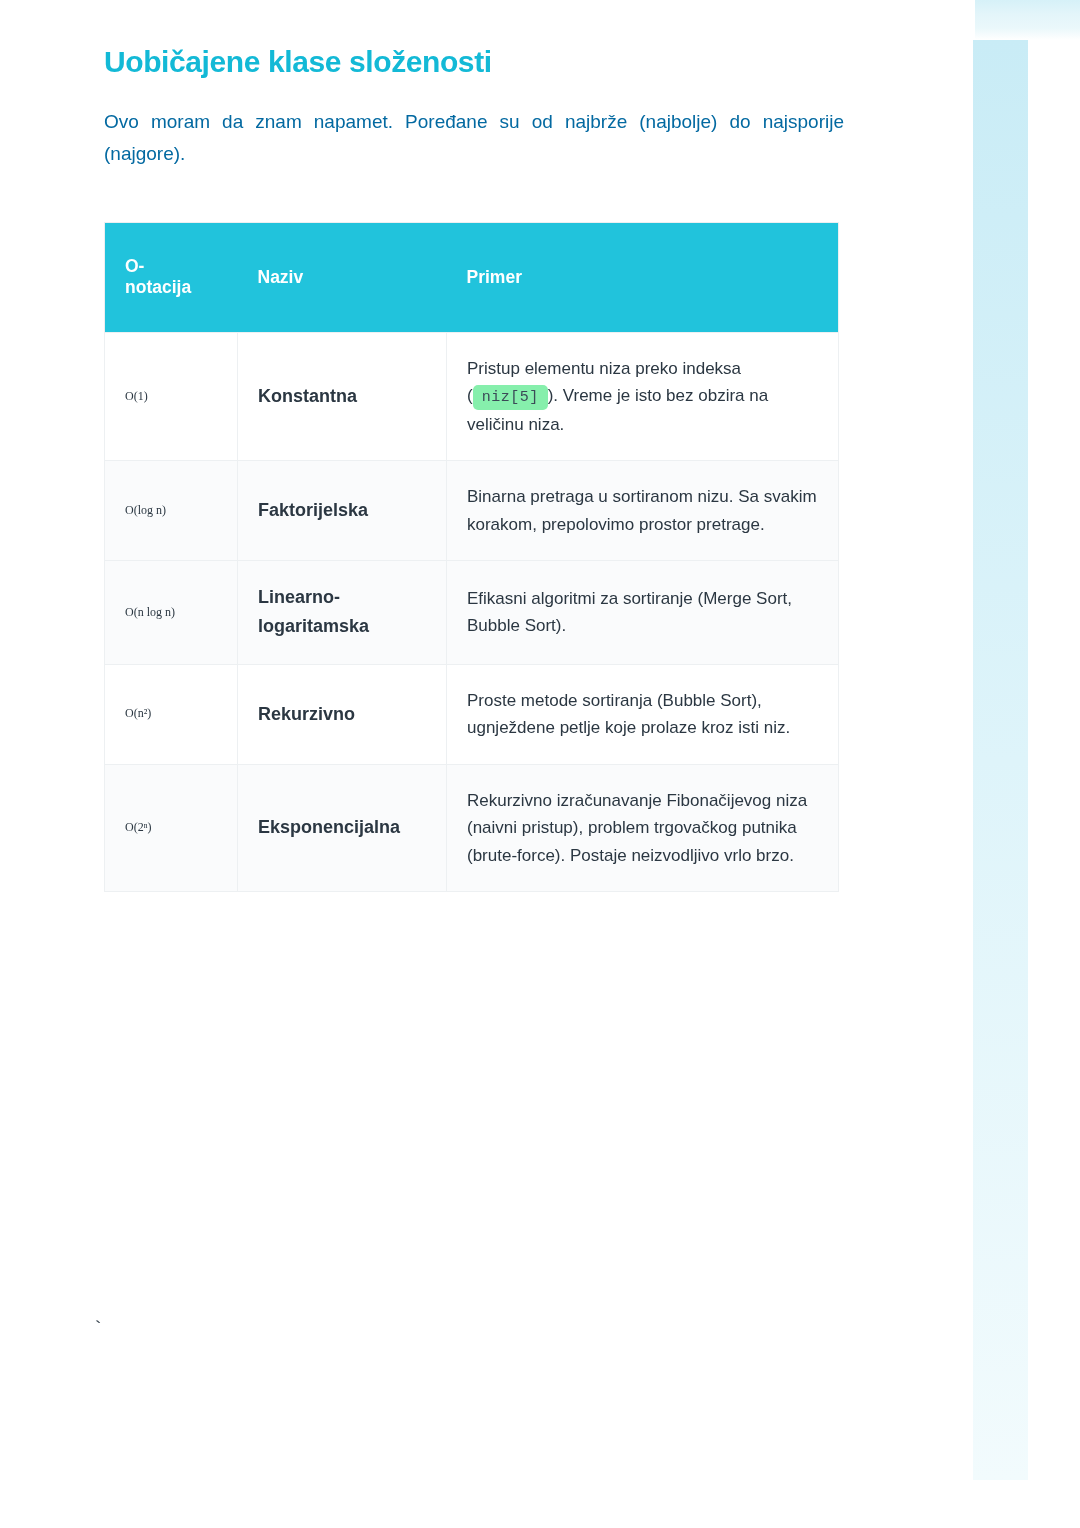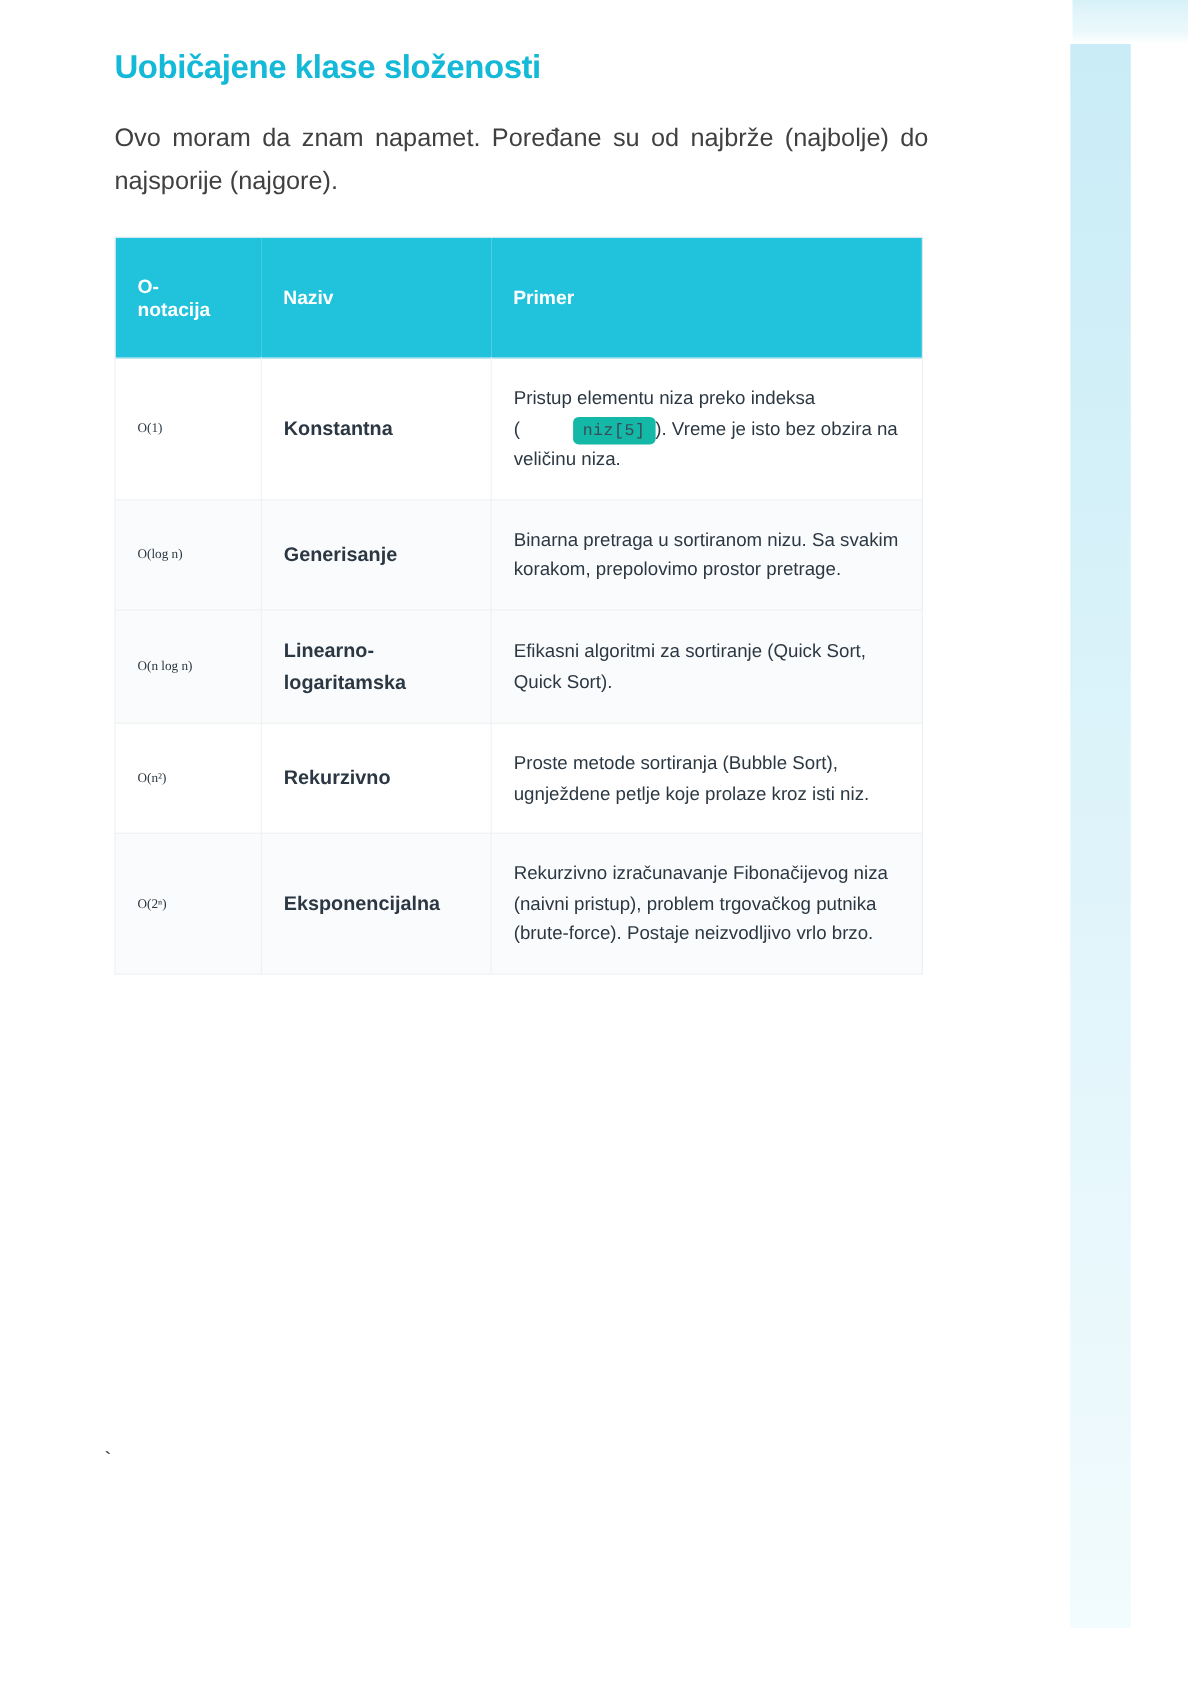--- a/index.html
+++ b/index.html
@@ -50,24 +50,24 @@
   #doc-title {
     font-size: 30px;
     font-weight: bold;
     color: #13b9d6;
     letter-spacing: -0.4px;
     margin: 0 0 26px 0;
     line-height: 1.2;
   }
 
   #intro {
-    font-size: 23px;
+    font-size: 19px;
     line-height: 1.68;
-    color: #404040;
-    margin: 0 0 32px 0;
+    color: #0369a1;
+    margin: 0 0 52px 0;
     text-align: justify;
     max-width: 740px;
   }
 
   table#complexity-table {
     border-collapse: collapse;
     width: 734px;
     table-layout: fixed;
     font-size: 17px;
     border: 1px solid #eceff1;
@@ -108,26 +108,25 @@
     color: #20303d;
   }
   tbody tr td.cell-example {
     font-size: 17px;
     color: #2b3742;
   }
 
   code.inline-code {
     font-family: "Liberation Mono", monospace;
     font-size: 15px;
-    background: #14b8a6;
+    background: #86efac;
     color: #3b4a57;
     border-radius: 5px;
     padding: 4px 9px;
     letter-spacing: 0.5px;
-    margin-left: 48px;
   }
 
   #backtick {
     position: absolute;
     left: 92px;
     top: 1318px;
     font-size: 20px;
     color: #3a4651;
     font-family: "Liberation Mono", monospace;
   }
@@ -167,31 +166,31 @@
           <td class="cell-name">Konstantna</td>
           <td class="cell-example">
             <span>Pristup elementu niza preko indeksa (</span><code class="inline-code">niz[5]</code><span>). Vreme je isto bez obzira na veličinu niza.</span>
           </td>
         </tr>
 
         <tr class="alt">
           <td class="cell-notation">
             <span>O(log n)</span>
           </td>
-          <td class="cell-name">Generisanje</td>
+          <td class="cell-name">Faktorijelska</td>
           <td class="cell-example">Binarna pretraga u sortiranom nizu. Sa svakim korakom, prepolovimo prostor pretrage.</td>
         </tr>
 
 
         <tr class="alt">
           <td class="cell-notation">
             <span>O(n log n)</span>
           </td>
           <td class="cell-name">Linearno-logaritamska</td>
-          <td class="cell-example">Efikasni algoritmi za sortiranje (Quick Sort, Quick Sort).</td>
+          <td class="cell-example">Efikasni algoritmi za sortiranje (Merge Sort, Bubble Sort).</td>
         </tr>
 
         <tr>
           <td class="cell-notation">
             <span>O(n²)</span>
           </td>
           <td class="cell-name">Rekurzivno</td>
           <td class="cell-example">Proste metode sortiranja (Bubble Sort), ugnježdene petlje koje prolaze kroz isti niz.</td>
         </tr>
 

